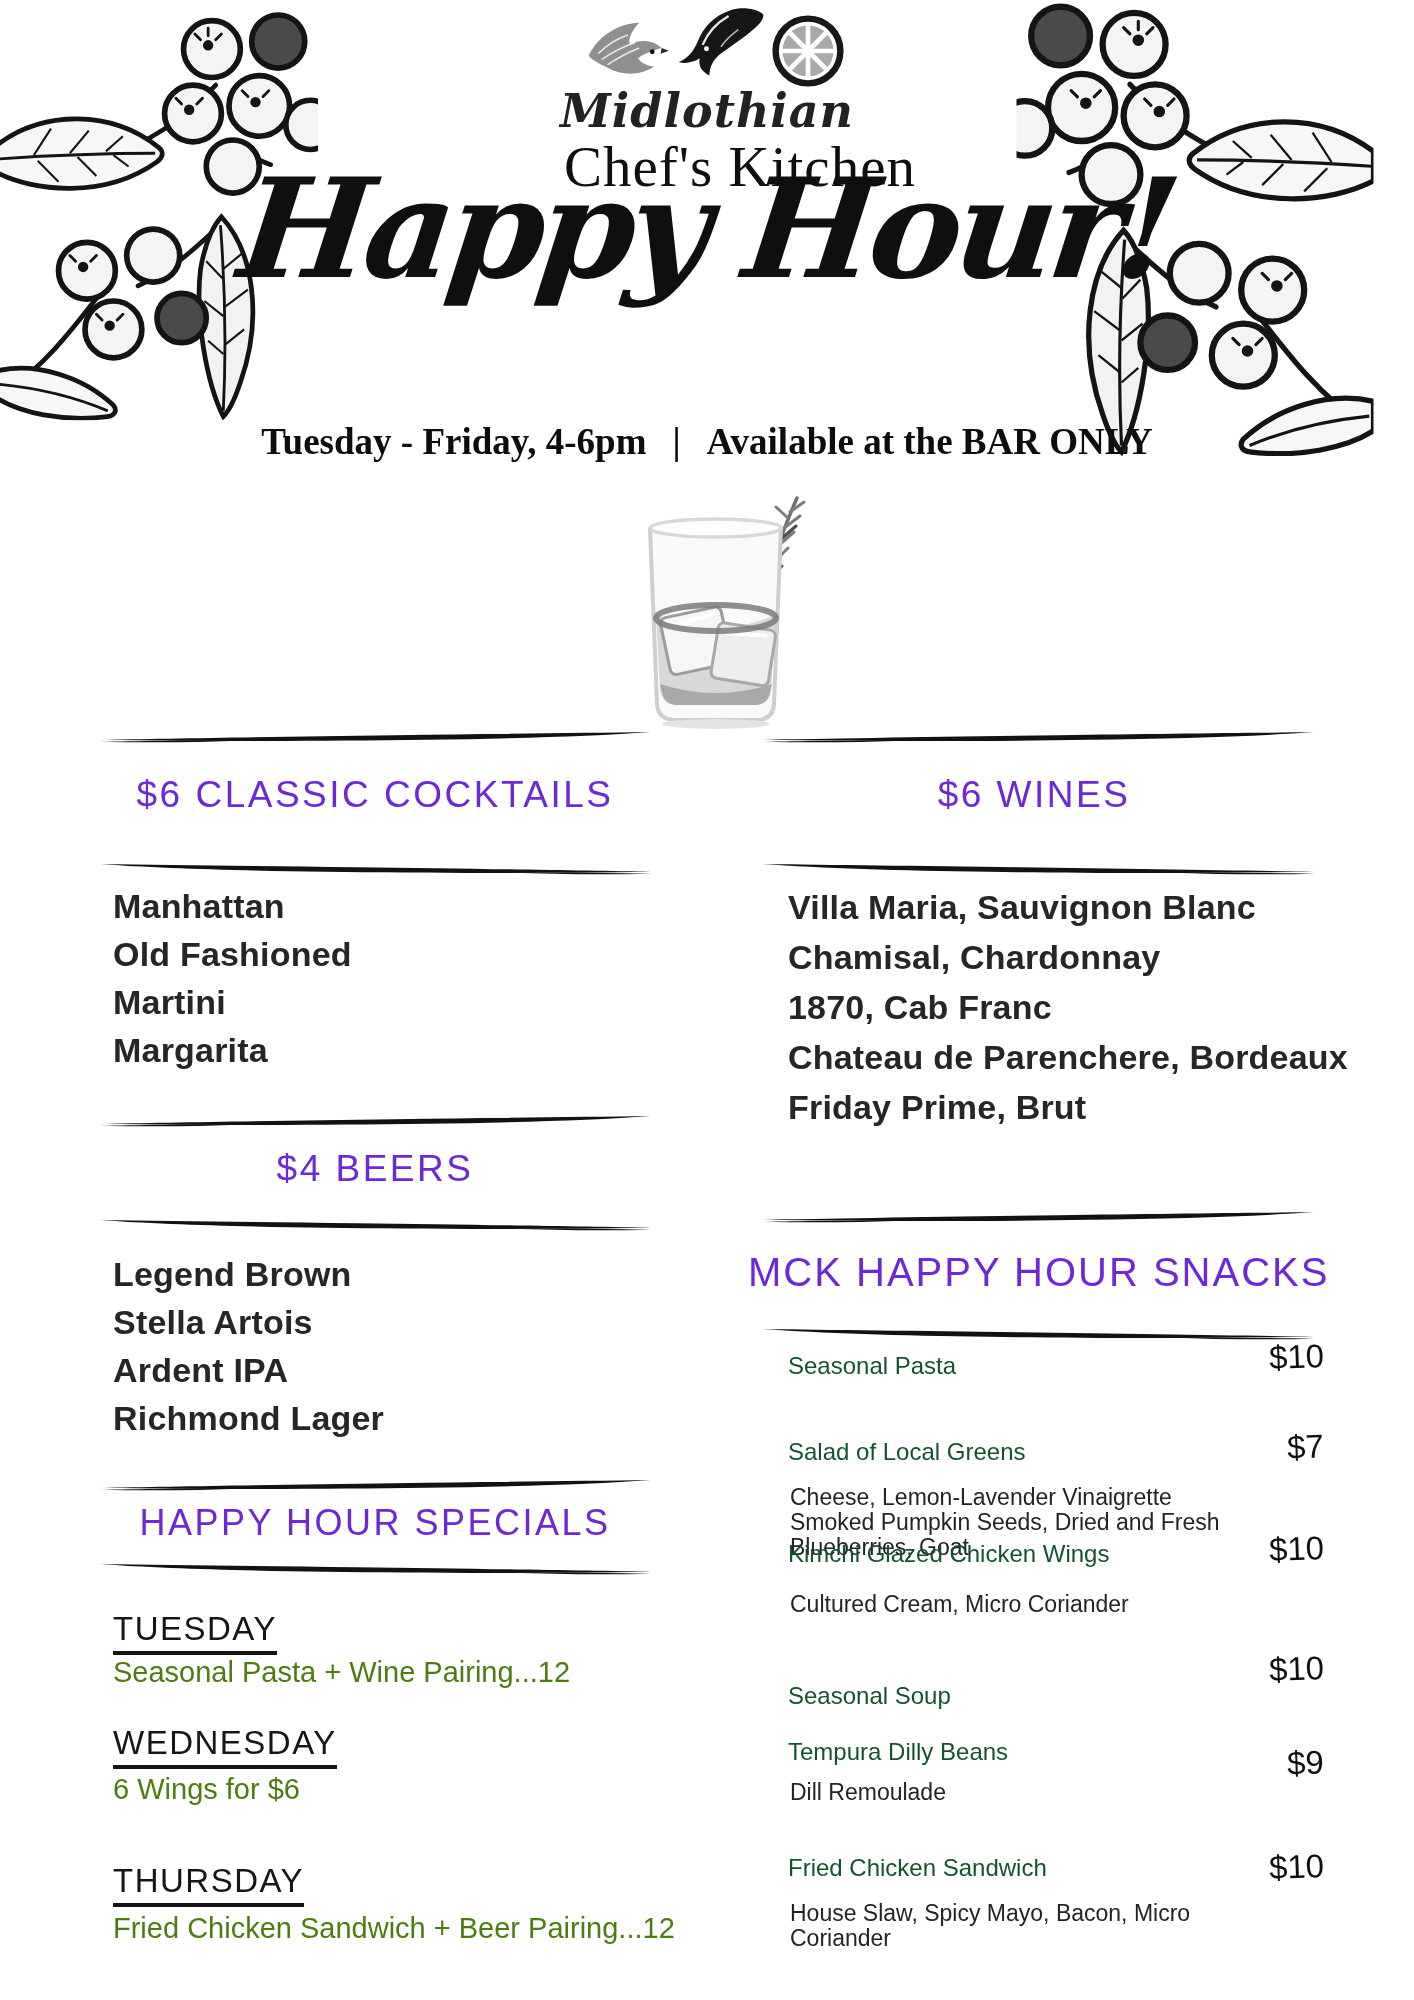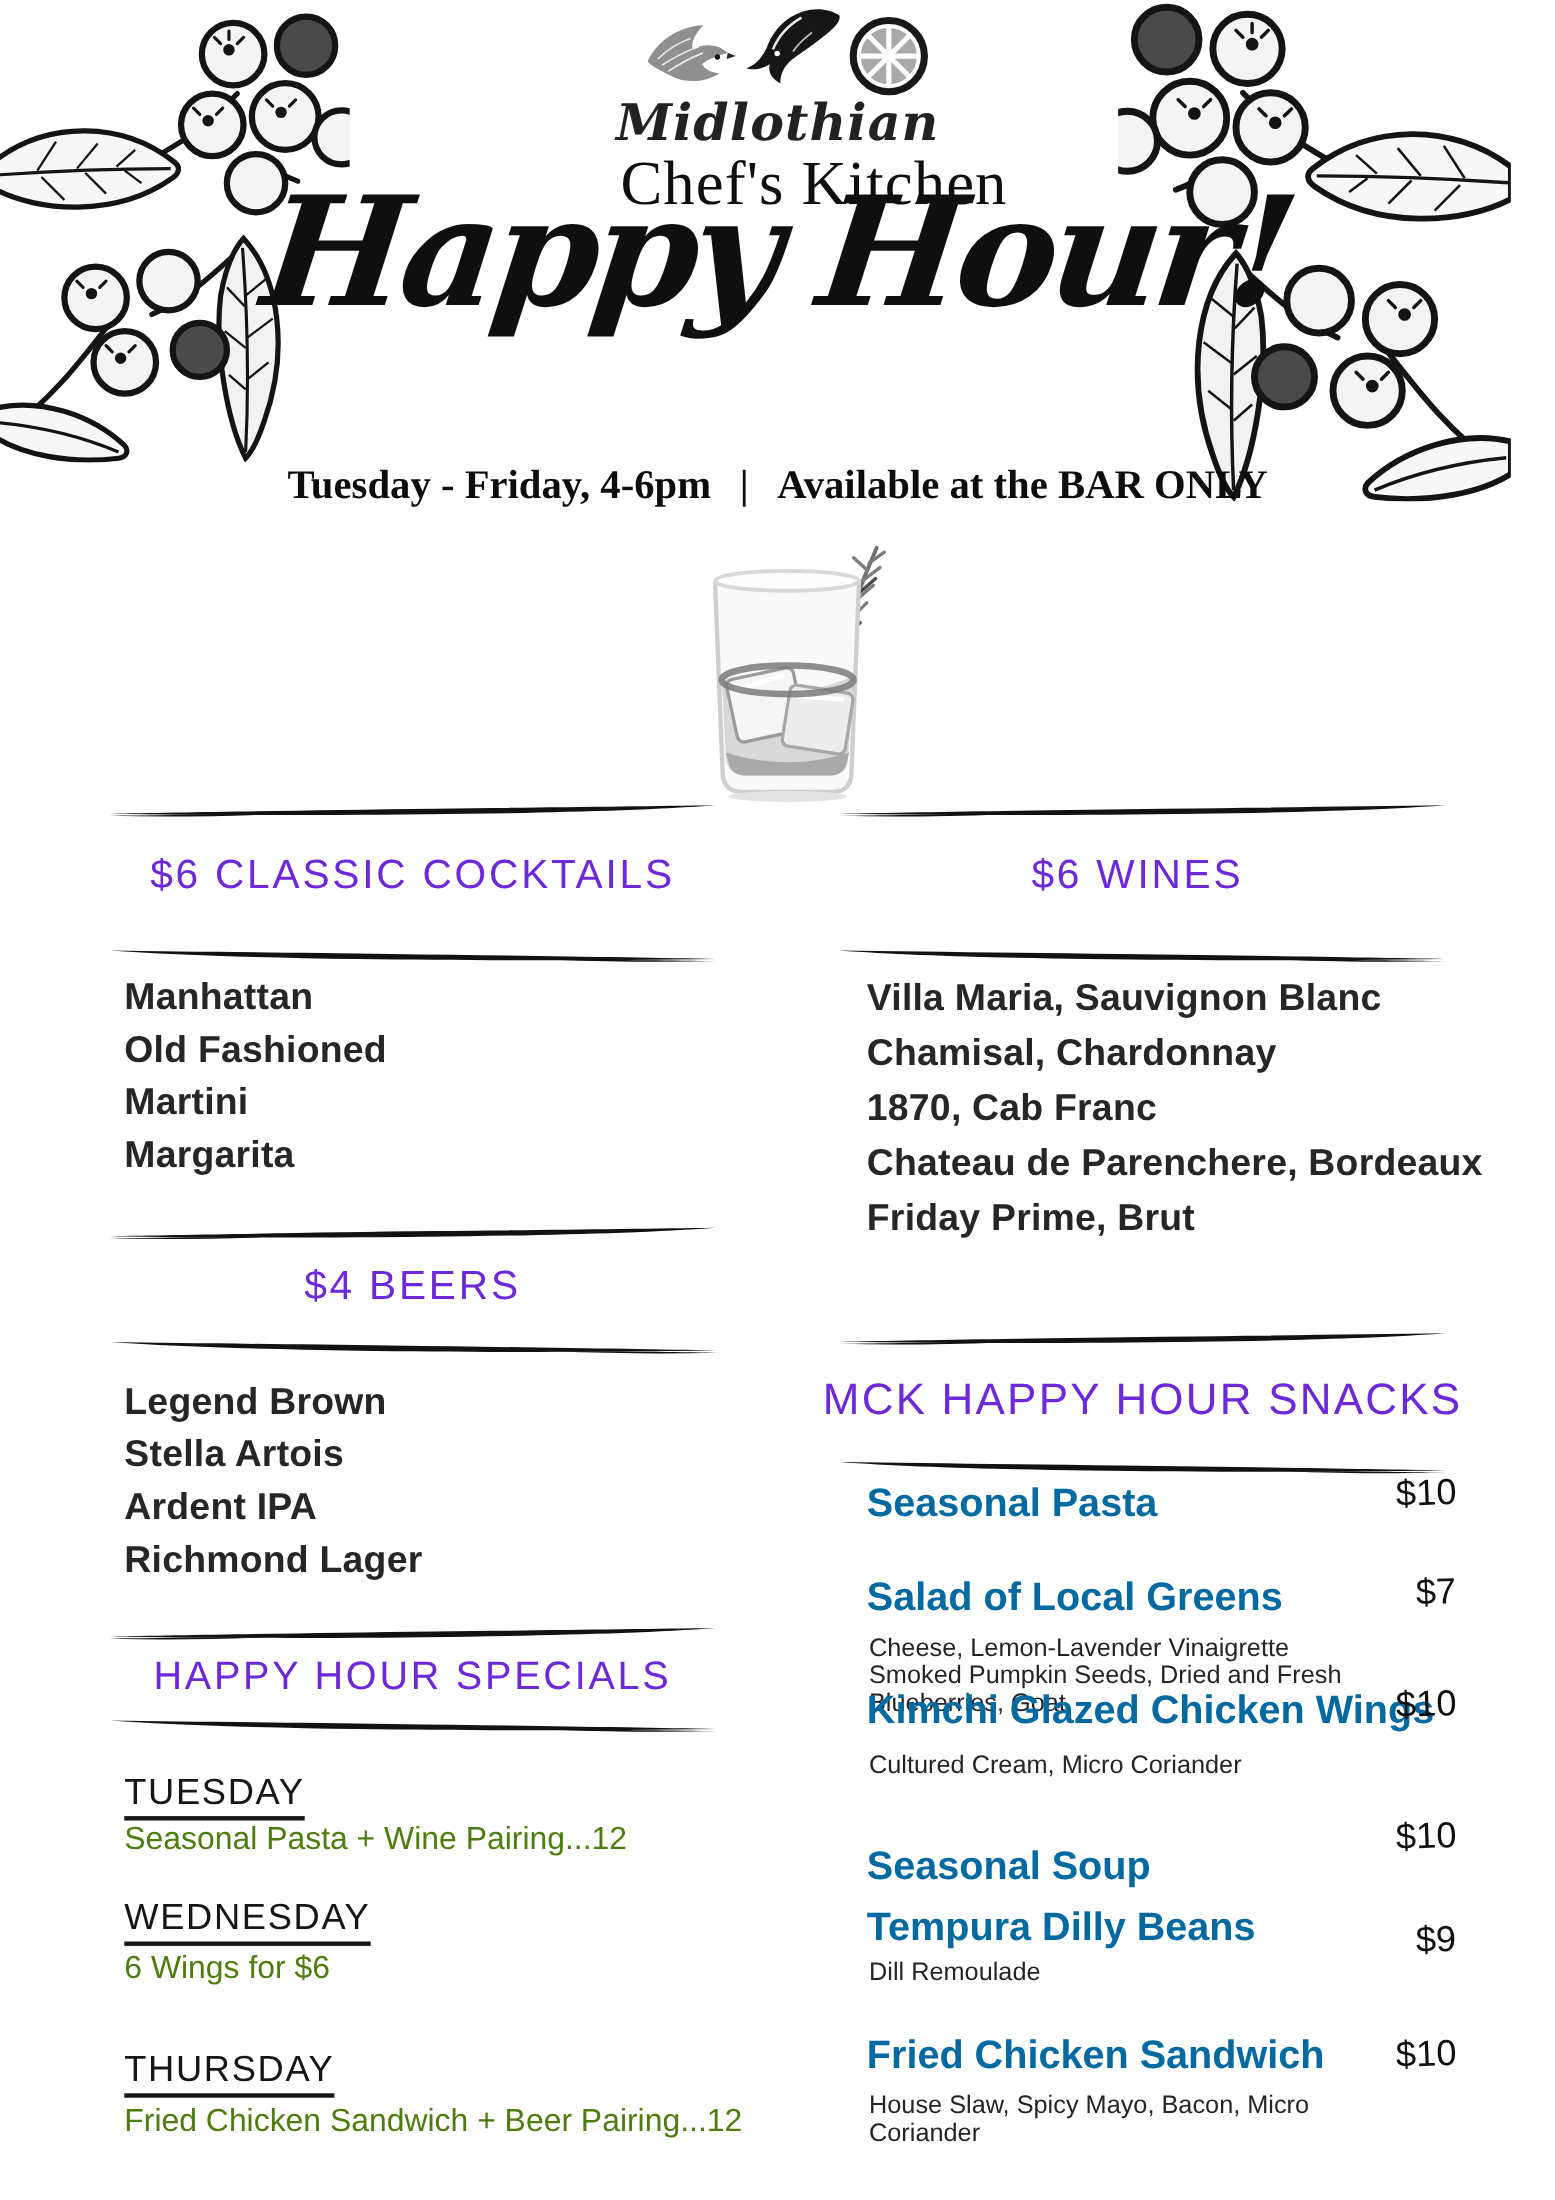--- a/index.html
+++ b/index.html
@@ -29,21 +29,21 @@
   
   .list{position:absolute;font-size:34px;color:#262626;letter-spacing:.2px;}
   .list .mi{line-height:48px;height:48px;font-weight:bold;}
   .wlist .mi{line-height:50px;height:50px;}
   
   .day{position:absolute;font-size:33px;letter-spacing:1.5px;color:#161616;
     border-bottom:4px solid #141414;padding-bottom:3px;white-space:nowrap;}
   .sp-detail{position:absolute;font-size:29px;color:#4d7c0f;white-space:nowrap;}
   
   .snack{position:absolute;left:745px;width:585px;}
-  .sname{font-size:36px;color:#0369a1;padding-left:43px;line-height:40px;white-space:nowrap;font-weight:bold;}
+  .sname{font-size:24px;color:#14532d;padding-left:43px;line-height:40px;white-space:nowrap;}
   .sprice{position:absolute;right:6px;top:0;font-size:33px;color:#101010;transform:rotate(-2deg);}
   .sdesc{padding-left:45px;font-size:23px;line-height:25px;color:#242424;margin-top:12px;}
   
   .corner-l{position:absolute;left:-4px;top:-4px;width:322px;height:432px;}
   .corner-r{position:absolute;right:-6px;top:-6px;width:450px;height:462px;transform:scaleX(-1);}
   .glass{position:absolute;left:610px;top:492px;width:215px;height:245px;}
   svg{display:block;}
 </style>
 </head>
 <body>

